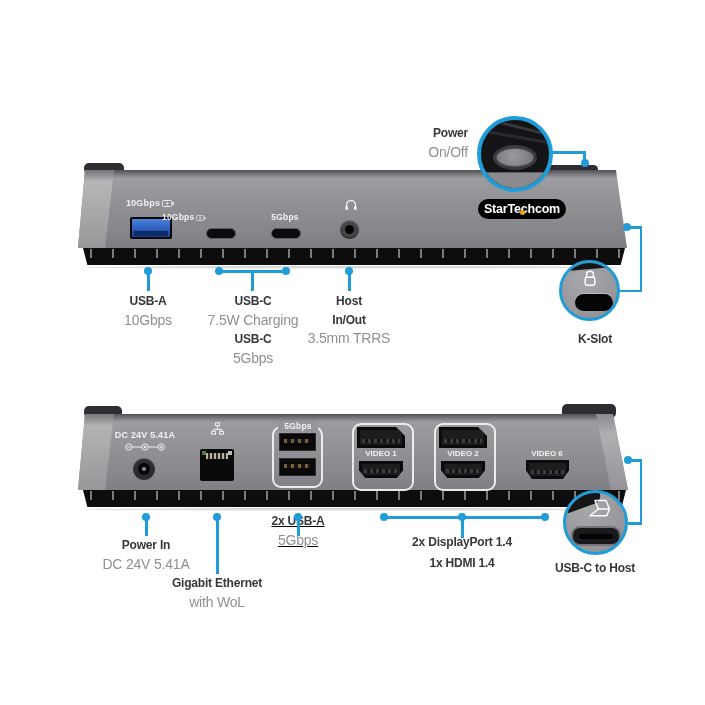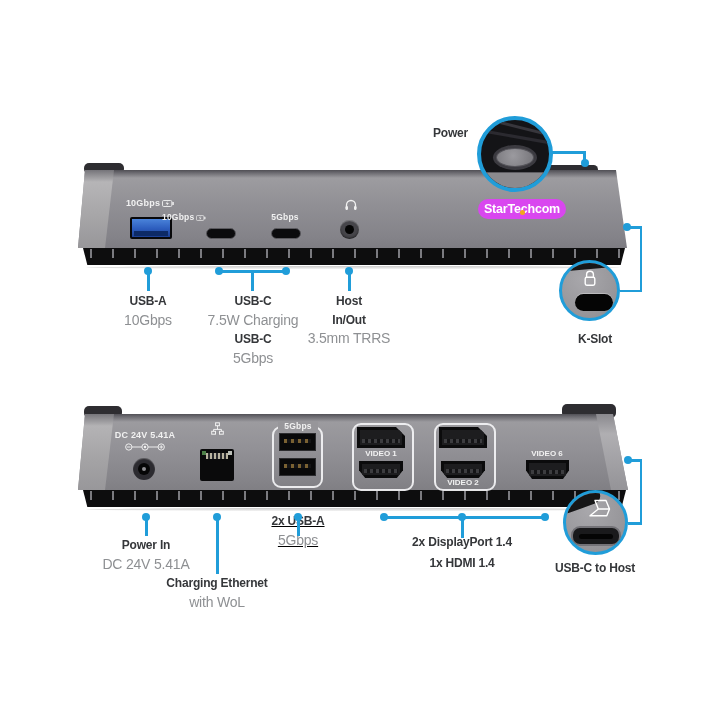--- a/index.html
+++ b/index.html
@@ -65,21 +65,21 @@
   .dp .in::after,.hdmi .in::after{content:"";position:absolute;left:2px;right:2px;bottom:2px;height:4px;
       background:repeating-linear-gradient(90deg,#3c3c3f 0 3px,#141416 3px 6px);}
   .hdmi{position:absolute;background:#0b0b0c;
       clip-path:polygon(0 0,100% 0,100% 55%,86% 100%,14% 100%,0 55%);}
   .outline-box{position:absolute;border:2px solid rgba(241,241,243,.95);border-radius:9px;}
   .usbc-host{position:absolute;background:#1a1a1c;border:2px solid #747378;border-radius:9px;}
   .usbc-host .slot{position:absolute;left:50%;top:50%;width:34px;height:5px;margin:-2.5px 0 0 -17px;
       border-radius:3px;background:#050505;}
 
   
-  .logo{position:absolute;background:#d946ef;border-radius:10px;color:#fff;
+  .logo{position:absolute;background:#000000;border-radius:10px;color:#fff;
         font-weight:bold;font-size:12.5px;letter-spacing:-.2px;
         display:flex;align-items:center;justify-content:center;white-space:nowrap;}
   .logo .dot{display:inline-block;width:5px;height:5px;border-radius:50%;background:#f2a71b;margin:6px 1px 0 1px;}
 
   
   .callout{position:absolute;border:4px solid var(--accent);border-radius:50%;overflow:hidden;z-index:6;}
   .callout.thin{border-width:3.5px;}
   .gray-fill{background:radial-gradient(circle at 38% 30%,#a8a7ab,#98979b 62%,#8d8c90);}
   .pwr-fill{background:#141417;}
   .pwr-streak{position:absolute;left:-6px;top:6px;width:90px;height:3px;background:#37363c;transform:rotate(14deg);}
@@ -153,20 +153,21 @@
     <div class="logo" style="left:402px;top:37px;width:88px;height:20px;">
       <span>StarTech</span>
         <span class="dot"></span>
         <span>com</span>
     </div>
   </div>
   <div class="shadowline" style="left:86px;top:266px;width:534px;"></div>
 
   <div class="lblk right" style="left:360px;top:124px;width:108px;">
     <div class="t-dark">Power</div>
+    <div class="t-gray">On/Off</div>
   </div>
   <div class="callout pwr-fill" style="left:477px;top:116px;width:68px;height:68px;">
     <div class="pwr-streak"></div>
     <div class="pwr-streak" style="top:16px;transform:rotate(10deg);background:#2b2a30;"></div>
     <div class="pwr-base"></div>
     <div class="pwr-oval" style="left:12px;top:25px;width:44px;height:25px;">
         <div class="in"></div>
       </div>
   </div>
   <div class="hline" style="left:549px;top:151px;width:36px;height:2.5px;"></div>
@@ -268,21 +269,21 @@
       </div>
     <div class="vlabel" style="left:281px;top:45px;width:48px;">VIDEO 1</div>
     <div class="hdmi" style="left:283px;top:57px;width:44px;height:17px;">
         <div class="in"></div>
       </div>
 
     <div class="outline-box" style="left:358px;top:19px;width:58px;height:64px;"></div>
     <div class="dp" style="left:363px;top:23px;width:48px;height:21px;">
         <div class="in"></div>
       </div>
-    <div class="vlabel" style="left:363px;top:45px;width:48px;margin-top:29px;">VIDEO 2</div>
+    <div class="vlabel" style="left:363px;top:45px;width:48px;">VIDEO 2</div>
     <div class="hdmi" style="left:365px;top:57px;width:44px;height:17px;">
         <div class="in"></div>
       </div>
 
     <div class="vlabel" style="left:447px;top:45px;width:48px;">VIDEO 6</div>
     <div class="hdmi" style="left:450px;top:56px;width:43px;height:19px;">
         <div class="in"></div>
       </div>
   </div>
   <div class="shadowline" style="left:86px;top:508px;width:538px;"></div>
@@ -317,21 +318,21 @@
   <div class="dot" style="left:380px;top:513px;"></div>
   <div class="dot" style="left:458px;top:513px;"></div>
   <div class="dot" style="left:541px;top:513px;"></div>
   <div class="vline" style="left:460.5px;top:518px;width:3px;height:20px;"></div>
 
   <div class="lblk" style="left:94px;top:536px;width:104px;">
     <div class="t-dark">Power In</div>
     <div class="t-gray">DC 24V 5.41A</div>
   </div>
   <div class="lblk" style="left:147px;top:574px;width:140px;">
-    <div class="t-dark">Charging Ethernet</div>
+    <div class="t-dark">Gigabit Ethernet</div>
     <div class="t-gray">with WoL</div>
   </div>
   <div class="lblk" style="left:246px;top:512px;width:104px;text-decoration:underline;">
     <div class="t-dark">2x USB-A</div>
     <div class="t-gray">5Gbps</div>
   </div>
   <div class="lblk lh21" style="left:386px;top:532px;width:152px;">
     <div class="t-dark">2x DisplayPort 1.4</div>
     <div class="t-dark">1x HDMI 1.4</div>
   </div>

